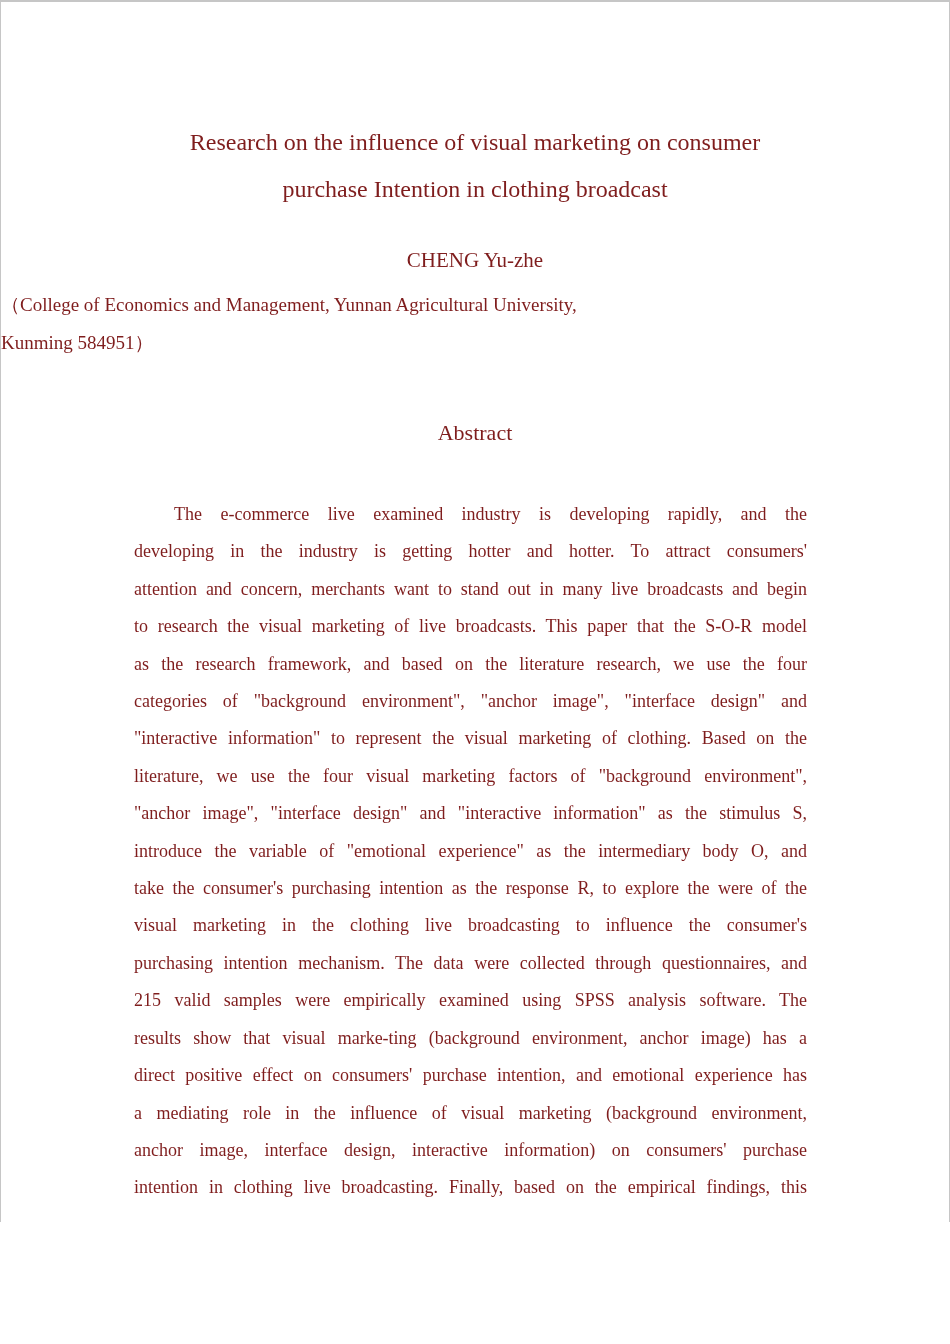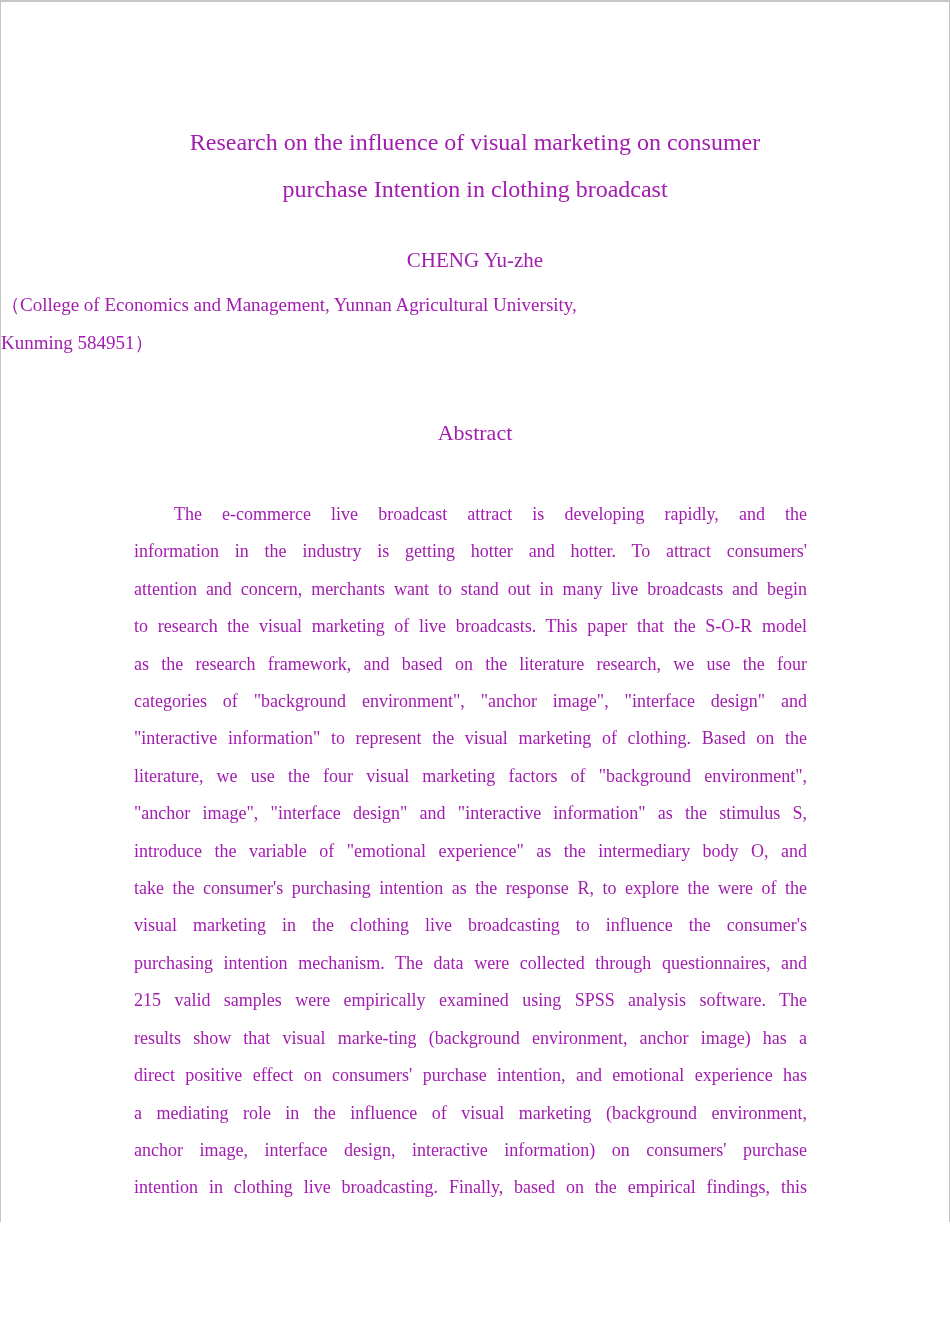--- a/index.html
+++ b/index.html
@@ -11,21 +11,21 @@
     position: relative;
     width: 950px;
     height: 1222px;
     margin: 0 auto;
     background: #ffffff;
     border-top: 2px solid #c6c6c6;
     border-left: 1px solid #c6c6c6;
     border-right: 1px solid #c6c6c6;
     box-sizing: border-box;
     font-family: "Liberation Serif", "DejaVu Serif", serif;
-    color: #a21caf;
+    color: #7f1d1d;
     overflow: hidden;
   }
   .title-block {
     margin-top: 117px;
     text-align: center;
     font-size: 24px;
     line-height: 47px;
     font-weight: 400;
   }
   .author {
@@ -75,22 +75,22 @@
   <div class="author">CHENG Yu-zhe</div>
 
   <div class="affiliation">
     <div>（College of Economics and Management, Yunnan Agricultural University,</div>
     <div>Kunming 584951）</div>
   </div>
 
   <div class="abstract-heading">Abstract</div>
 
   <div class="abstract-body">
-      <div class="abs-line">The e-commerce live broadcast attract is developing rapidly, and the</div>
-      <div class="abs-line">information in the industry is getting hotter and hotter. To attract consumers'</div>
+      <div class="abs-line">The e-commerce live examined industry is developing rapidly, and the</div>
+      <div class="abs-line">developing in the industry is getting hotter and hotter. To attract consumers'</div>
       <div class="abs-line">attention and concern, merchants want to stand out in many live broadcasts and begin</div>
       <div class="abs-line">to research the visual marketing of live broadcasts. This paper that the S-O-R model</div>
       <div class="abs-line">as the research framework, and based on the literature research, we use the four</div>
       <div class="abs-line">categories of "background environment", "anchor image", "interface design" and</div>
       <div class="abs-line">"interactive information" to represent the visual marketing of clothing. Based on the</div>
       <div class="abs-line">literature, we use the four visual marketing factors of "background environment",</div>
       <div class="abs-line">"anchor image", "interface design" and "interactive information" as the stimulus S,</div>
       <div class="abs-line">introduce the variable of "emotional experience" as the intermediary body O, and</div>
       <div class="abs-line">take the consumer's purchasing intention as the response R, to explore the were of the</div>
       <div class="abs-line">visual marketing in the clothing live broadcasting to influence the consumer's</div>

